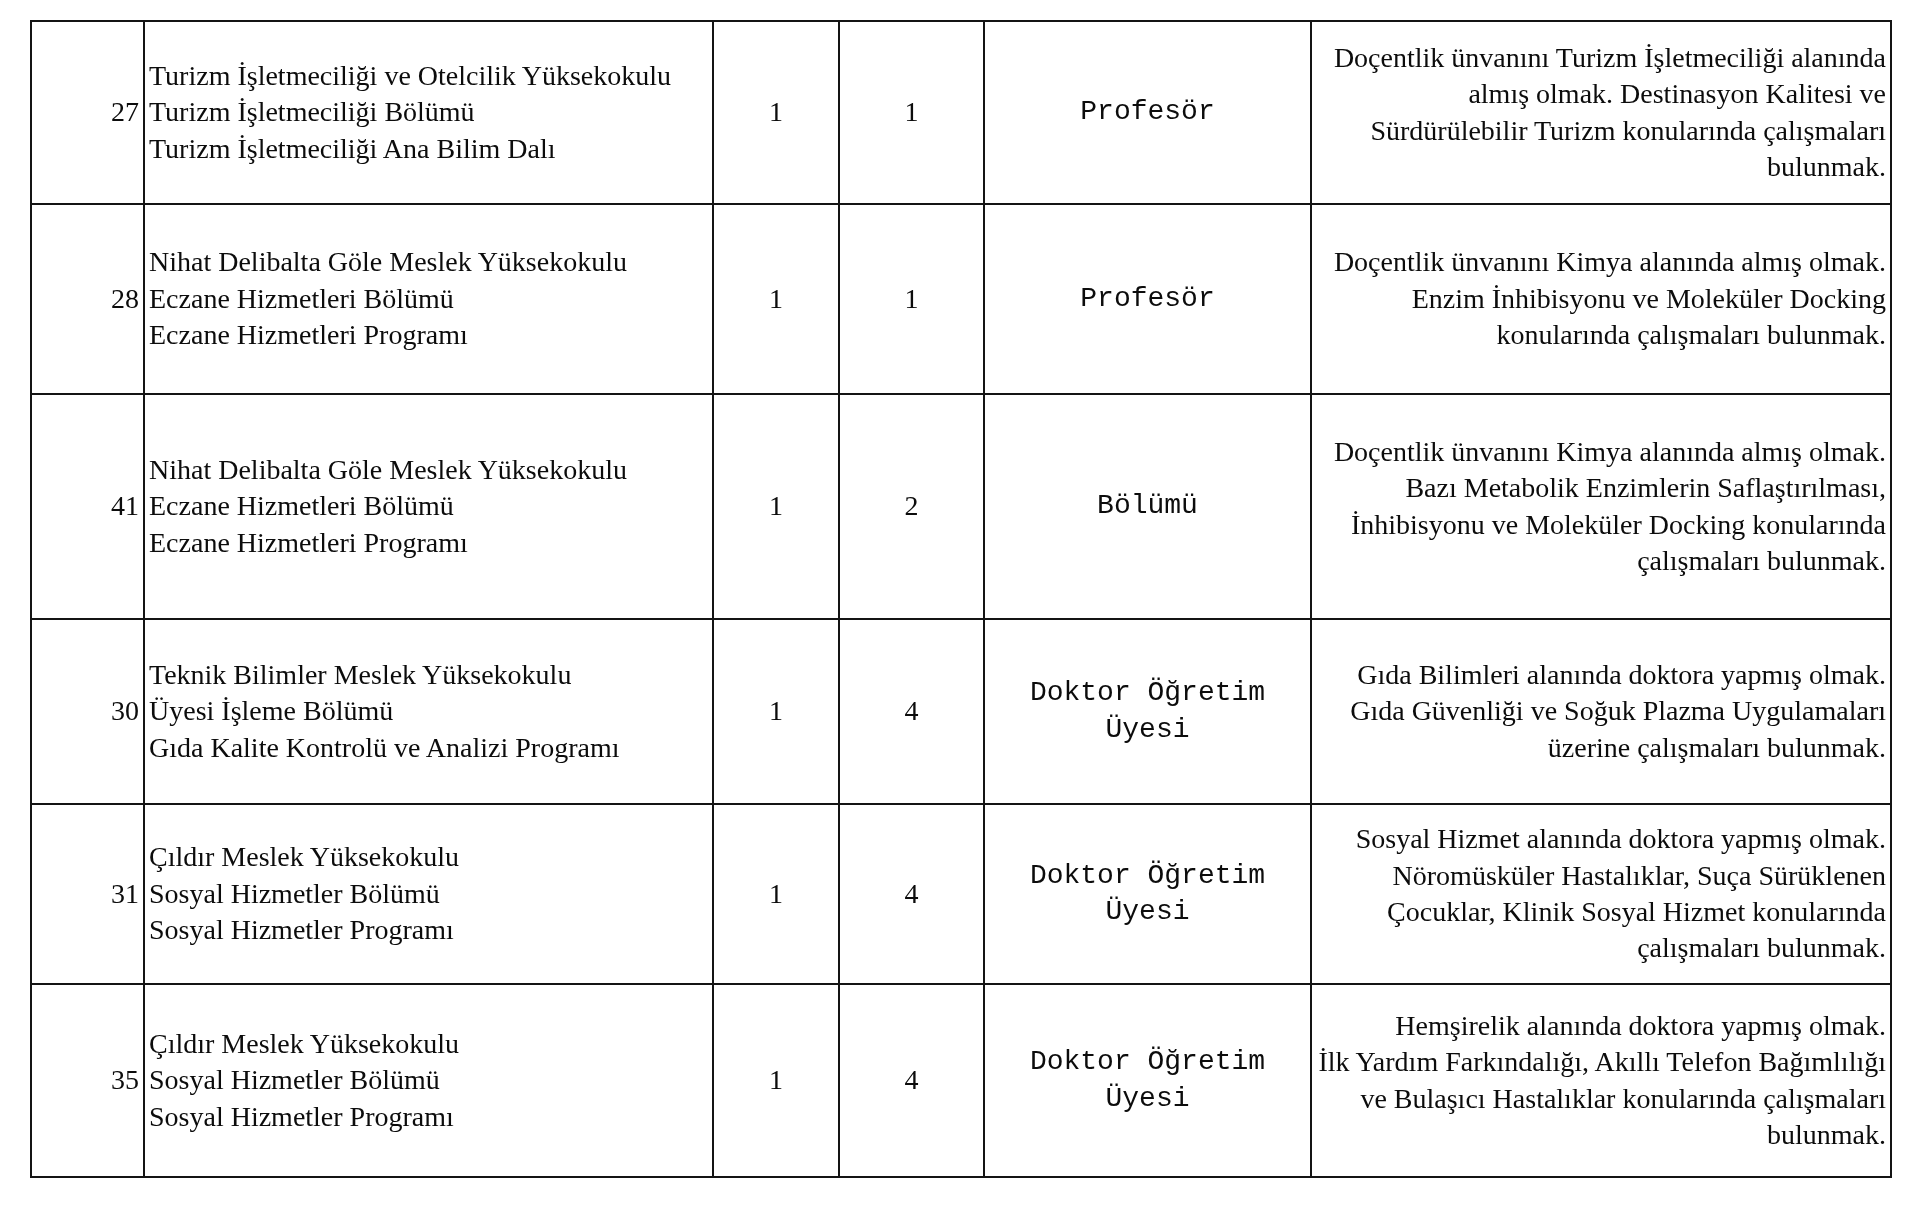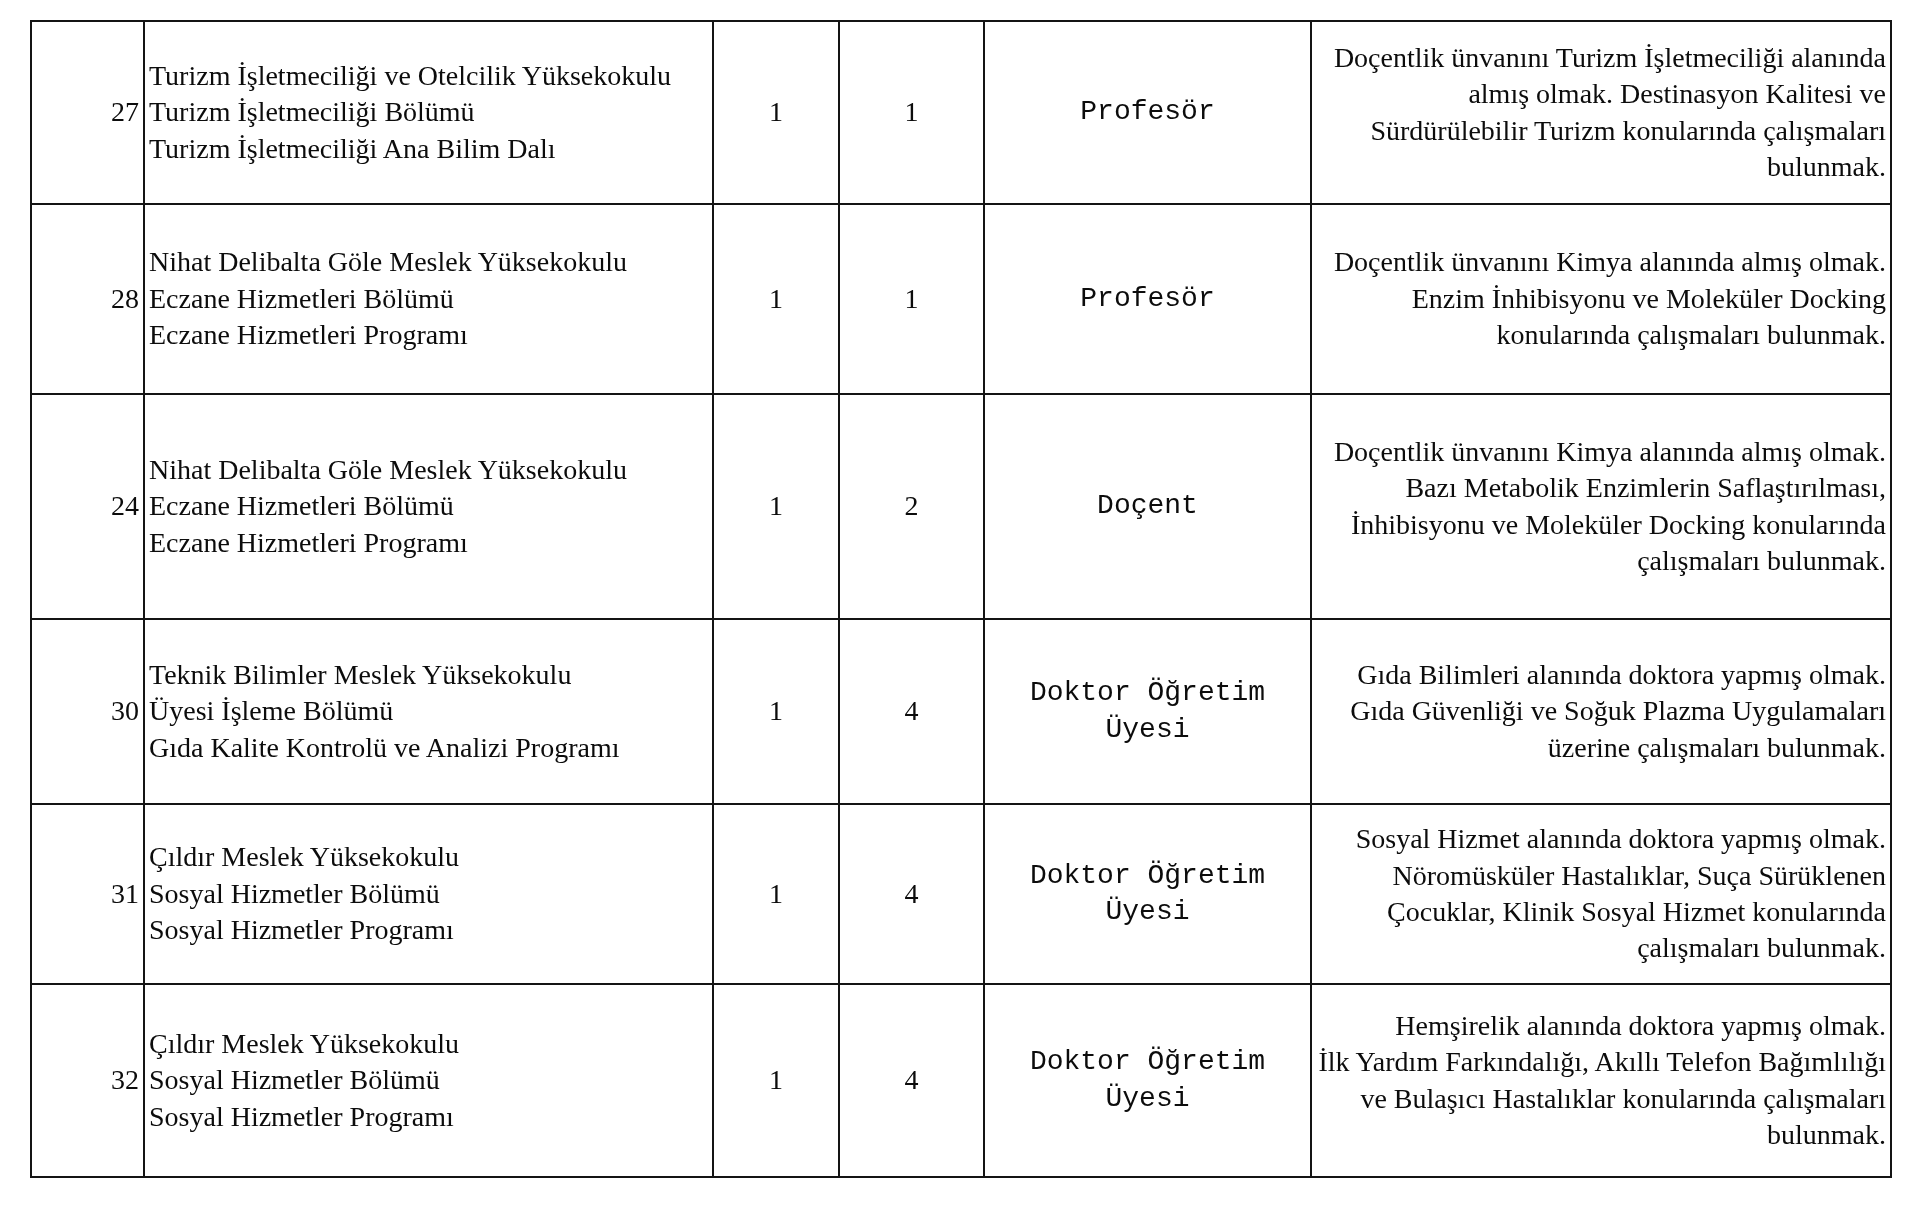--- a/index.html
+++ b/index.html
@@ -89,30 +89,30 @@
           <div>Profesör</div>
           <div></div>
         </td>
         <td class="c-req">
           <div>Doçentlik ünvanını Kimya alanında almış olmak.</div>
           <div>Enzim İnhibisyonu ve Moleküler Docking konularında çalışmaları bulunmak.</div>
         </td>
       </tr>
 
       <tr class="rh-2">
-        <td class="c-no">24</td>
+        <td class="c-no">41</td>
         <td class="c-unit">
           <div>Nihat Delibalta Göle Meslek Yüksekokulu</div>
           <div>Eczane Hizmetleri Bölümü</div>
           <div>Eczane Hizmetleri Programı</div>
         </td>
         <td class="c-num">1</td>
         <td class="c-num">2</td>
         <td class="c-title">
-          <div>Doçent</div>
+          <div>Bölümü</div>
           <div></div>
         </td>
         <td class="c-req">
           <div>Doçentlik ünvanını Kimya alanında almış olmak. Bazı Metabolik Enzimlerin Saflaştırılması, İnhibisyonu ve Moleküler Docking konularında çalışmaları bulunmak.</div>
           <div></div>
         </td>
       </tr>
 
       <tr class="rh-3">
         <td class="c-no">30</td>
@@ -146,21 +146,21 @@
           <div>Doktor Öğretim</div>
           <div>Üyesi</div>
         </td>
         <td class="c-req">
           <div>Sosyal Hizmet alanında doktora yapmış olmak.</div>
           <div>Nöromüsküler Hastalıklar, Suça Sürüklenen Çocuklar, Klinik Sosyal Hizmet konularında çalışmaları bulunmak.</div>
         </td>
       </tr>
 
       <tr class="rh-5">
-        <td class="c-no">32</td>
+        <td class="c-no">35</td>
         <td class="c-unit">
           <div>Çıldır Meslek Yüksekokulu</div>
           <div>Sosyal Hizmetler Bölümü</div>
           <div>Sosyal Hizmetler Programı</div>
         </td>
         <td class="c-num">1</td>
         <td class="c-num">4</td>
         <td class="c-title">
           <div>Doktor Öğretim</div>
           <div>Üyesi</div>

